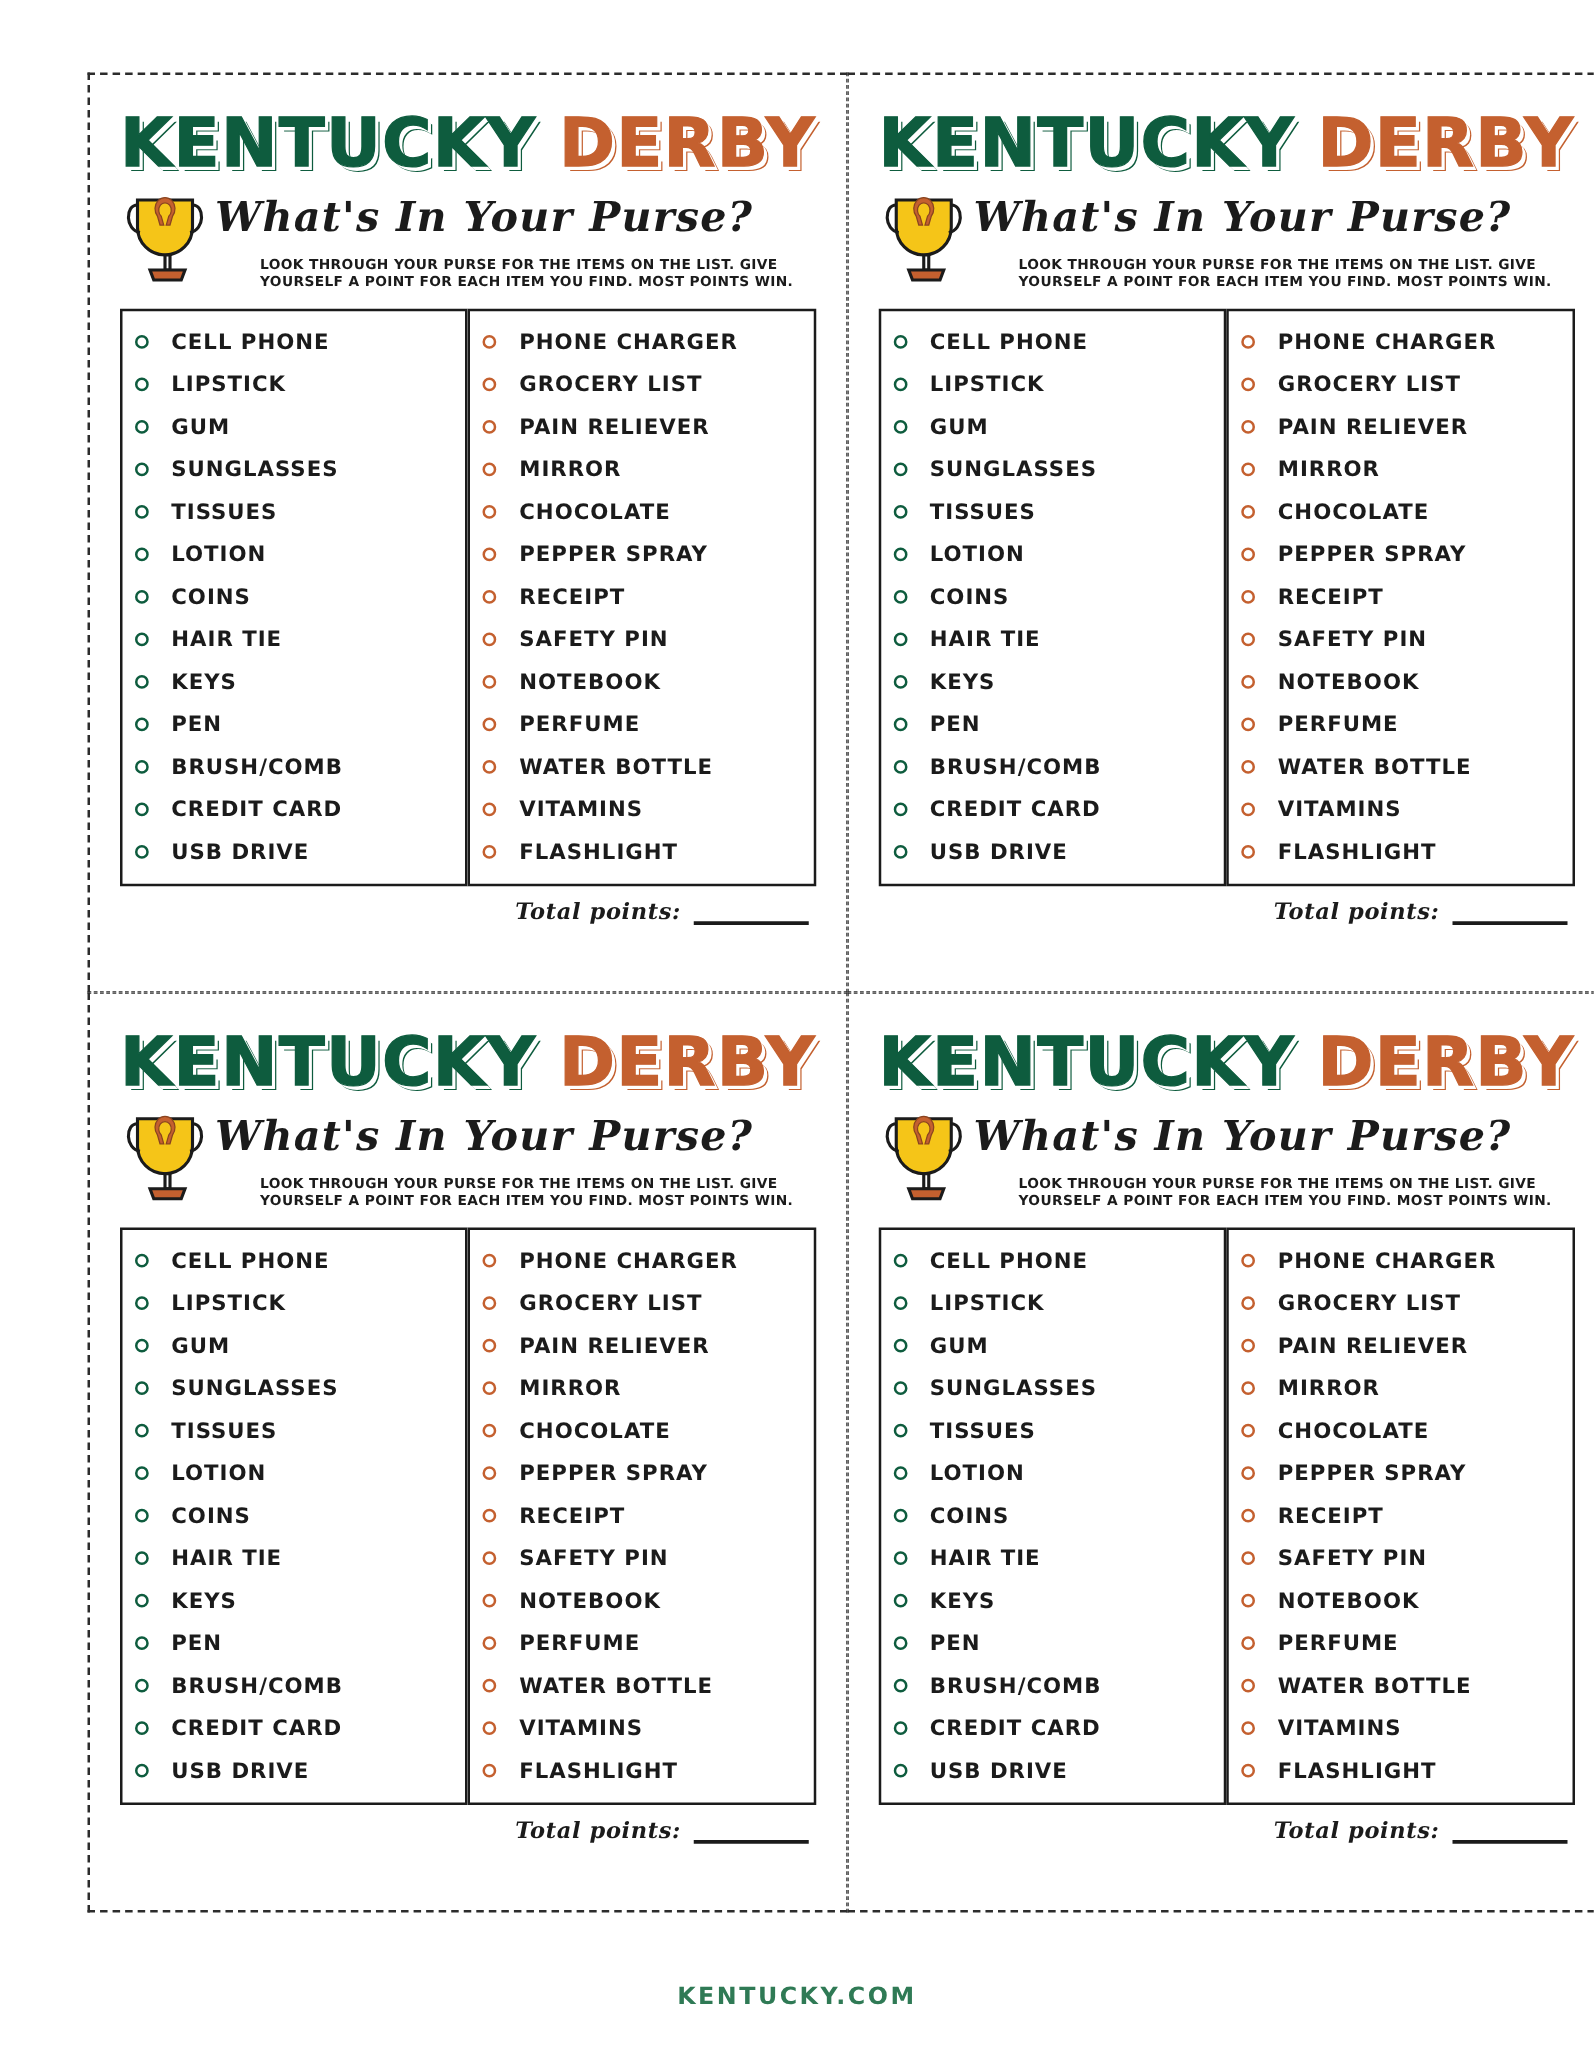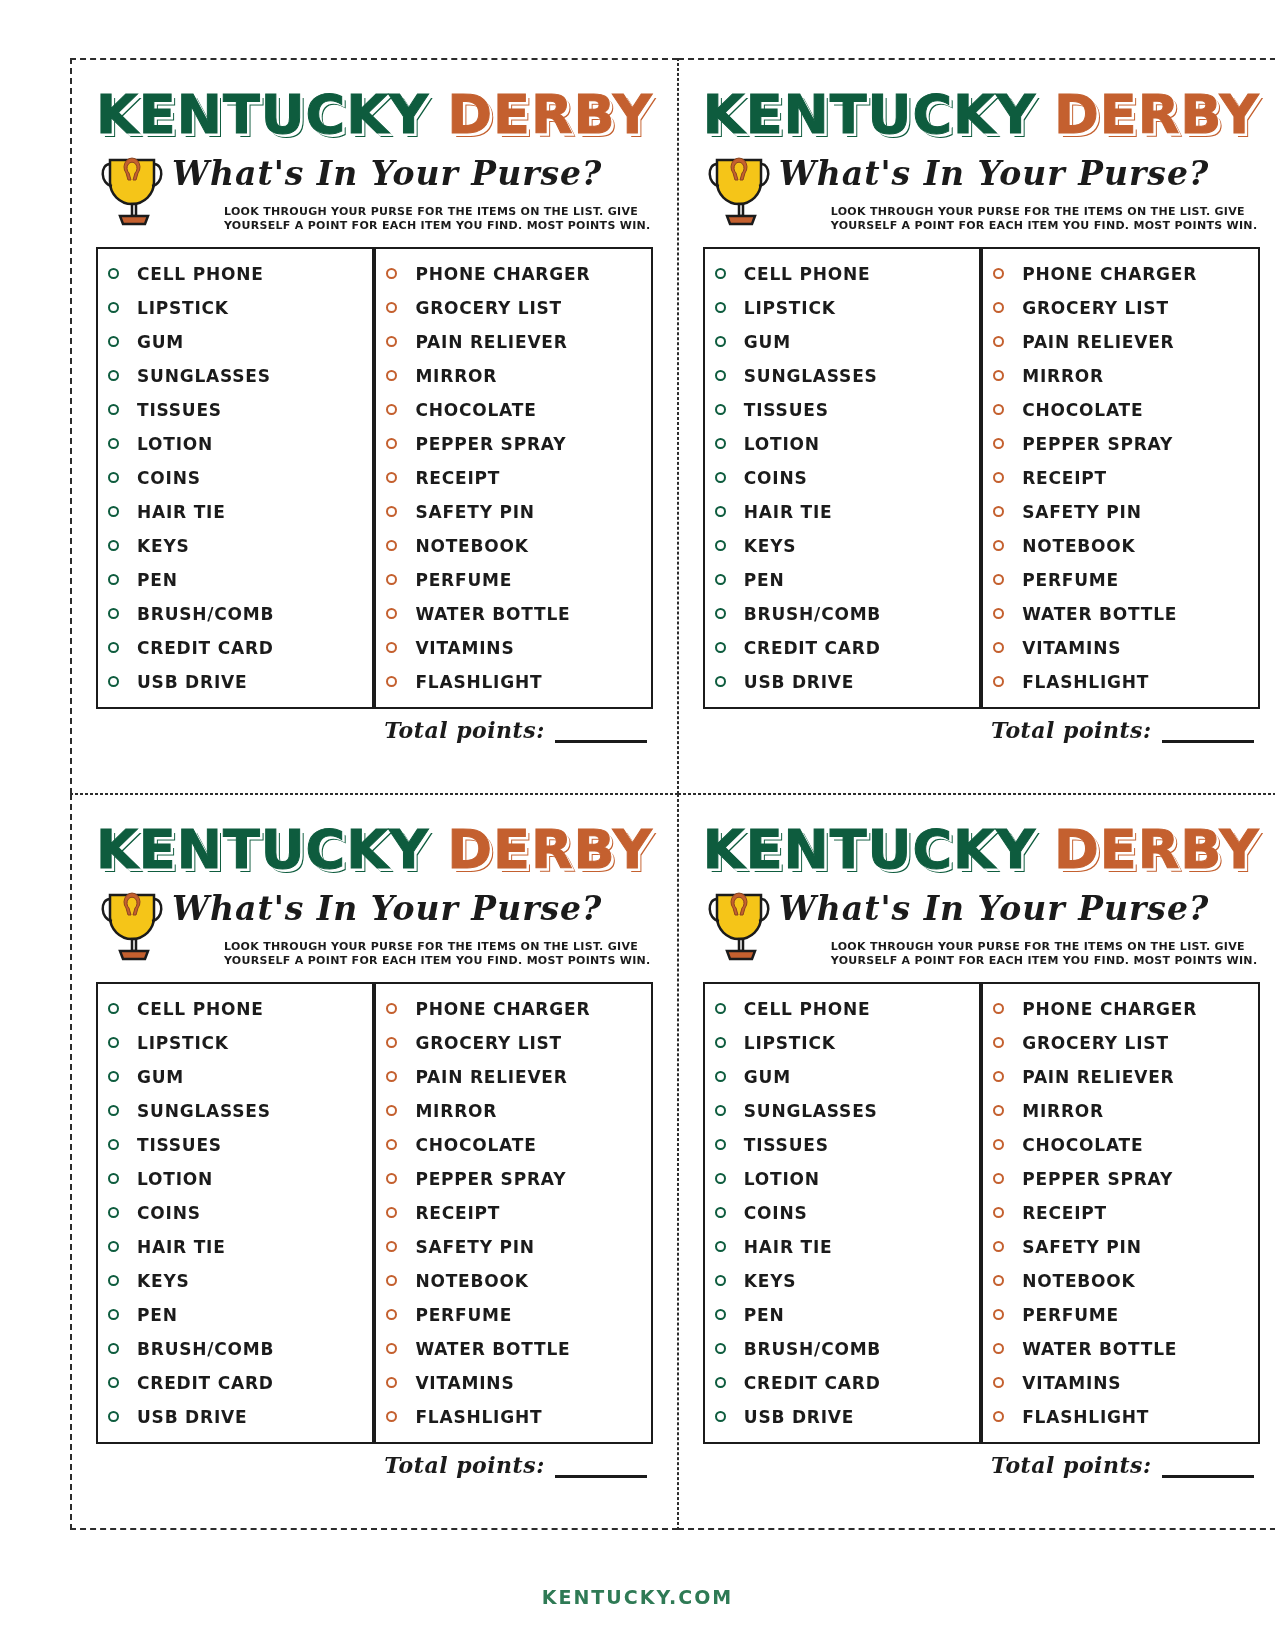--- a/index.html
+++ b/index.html
@@ -91,21 +91,21 @@
     flex-direction: column;
   }
   .instructions {
     font-family: "DejaVu Sans", sans-serif;
     font-size: 11px;
     font-weight: bold;
     letter-spacing: 0.3px;
     color: #1b1b1b;
     line-height: 1.25;
     margin-top: 12px;
-    margin-left: 52px;
+    margin-left: 36px;
     max-width: 430px;
     text-transform: uppercase;
   }
 
   
   .lists {
     display: flex;
     margin-top: 14px;
   }
   .col {
@@ -147,21 +147,21 @@
     align-items: flex-end;
     justify-content: flex-end;
     margin-top: 8px;
     padding-right: 6px;
     gap: 10px;
   }
   .total-label {
     font-family: "DejaVu Serif", serif;
     font-style: italic;
     font-weight: bold;
-    font-size: 22px;
+    font-size: 18px;
     color: #1b1b1b;
     letter-spacing: 0.5px;
   }
   .total-line {
     width: 92px;
     border-bottom: 3px solid #1b1b1b;
     height: 20px;
   }
 
   

